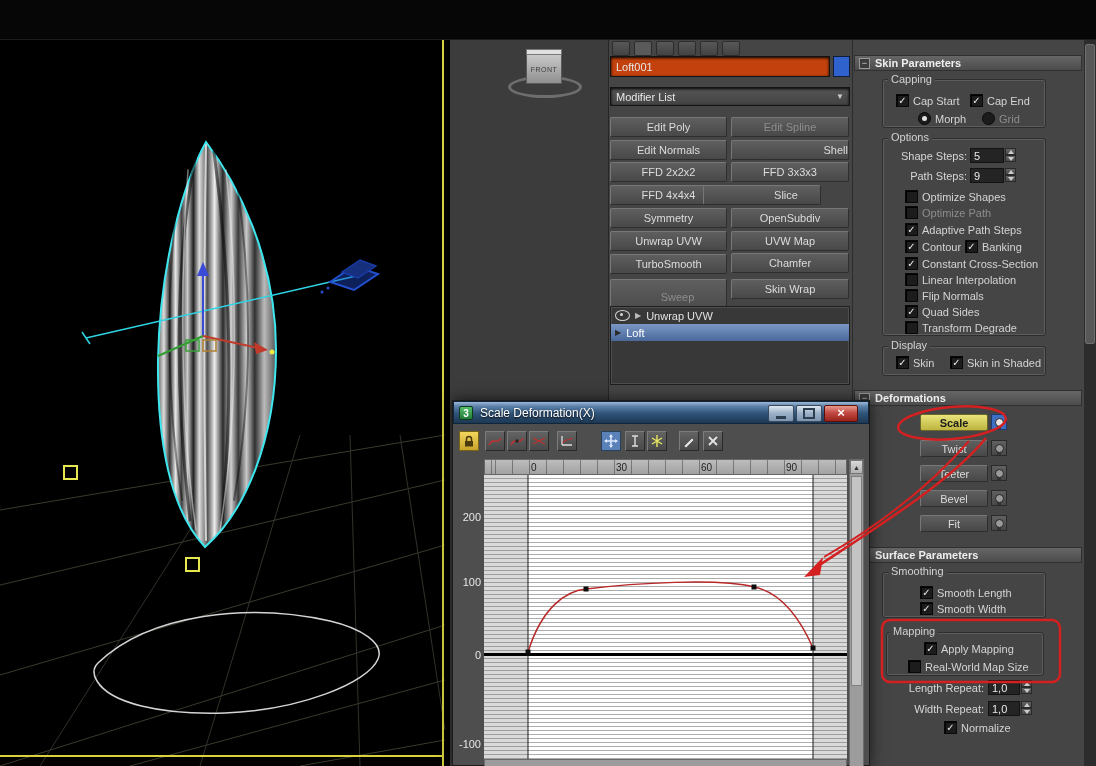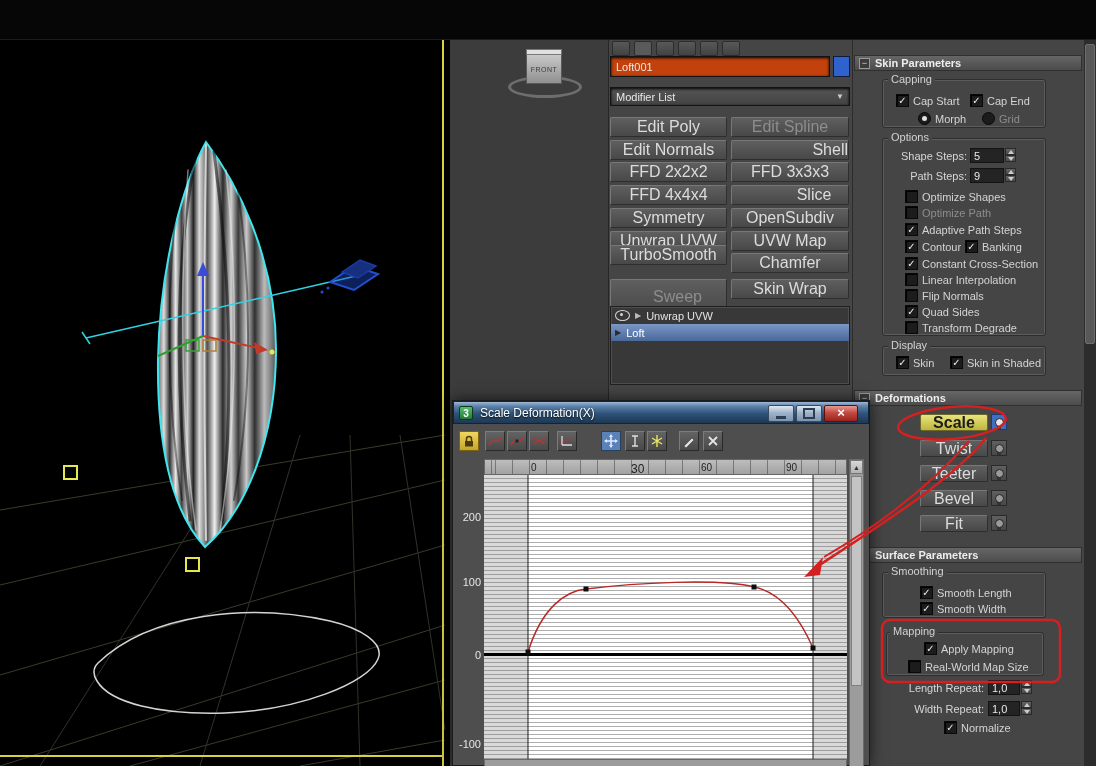--- a/index.html
+++ b/index.html
@@ -3,21 +3,21 @@
 <meta charset="utf-8">
 <style>
   html,body{margin:0;padding:0;background:#000;}
   #stage{position:relative;width:1096px;height:766px;overflow:hidden;background:#111;
          font-family:"Liberation Sans",sans-serif;-webkit-font-smoothing:antialiased;}
   .abs{position:absolute;box-sizing:border-box;}
   .txt{font-size:11px;color:#d6d6d6;}
 
   
   .mxbtn{background:linear-gradient(#5f5f5f,#484848);border:1px solid #2e2e2e;border-top-color:#777;
-         border-left-color:#777;border-radius:2px;color:#dcdcdc;font-size:16px;display:flex;
+         border-left-color:#777;border-radius:2px;color:#dcdcdc;font-size:11px;display:flex;
          align-items:center;justify-content:center;box-sizing:border-box;white-space:nowrap;}
   .mxbtn.dis{color:#8d8d8d;}
   .field{background:#c2410c;border:1px solid #141414;box-shadow:inset 0 1px 3px #000;color:#e8e8e8;
          font-size:11px;display:flex;align-items:center;padding:0 5px;box-sizing:border-box;}
   .roll{background:linear-gradient(#666,#4c4c4c);border:1px solid #303030;color:#eee;font-size:11px;
         font-weight:bold;display:flex;align-items:center;gap:5px;padding:0 4px;box-sizing:border-box;}
   .roll::before{content:"−";width:9px;height:9px;border:1px solid #999;background:#3c3c3c;font-size:9px;
         line-height:8px;text-align:center;font-weight:normal;color:#ddd;flex:0 0 auto;}
   .grp{border:1px solid #2e2e2e;box-shadow:inset 0 0 0 1px #5c5c5c;border-radius:3px;}
   .grplabel{position:absolute;background:#454545;padding:0 3px;font-size:11px;color:#d2d2d2;white-space:nowrap;}
@@ -211,36 +211,36 @@
     </div>
   <div class="abs mxbtn" style="left:610px;top:162px;width:117px;height:20px;">
       <span>FFD 2x2x2</span>
     </div>
   <div class="abs mxbtn" style="left:731px;top:162px;width:118px;height:20px;">
       <span>FFD 3x3x3</span>
     </div>
   <div class="abs mxbtn" style="left:610px;top:185px;width:117px;height:20px;">
       <span>FFD 4x4x4</span>
     </div>
-  <div class="abs mxbtn" style="left:731px;top:185px;width:118px;height:20px;padding-left:48px;">
+  <div class="abs mxbtn" style="left:703px;top:185px;width:118px;height:20px;padding-left:48px;">
       <span>Slice</span>
     </div>
   <div class="abs mxbtn" style="left:610px;top:208px;width:117px;height:20px;">
       <span>Symmetry</span>
     </div>
   <div class="abs mxbtn" style="left:731px;top:208px;width:118px;height:20px;">
       <span>OpenSubdiv</span>
     </div>
   <div class="abs mxbtn" style="left:610px;top:231px;width:117px;height:20px;">
       <span>Unwrap UVW</span>
     </div>
   <div class="abs mxbtn" style="left:731px;top:231px;width:118px;height:20px;">
       <span>UVW Map</span>
     </div>
-  <div class="abs mxbtn" style="left:610px;top:245px;width:117px;height:20px;">
+  <div class="abs mxbtn" style="left:610px;top:254px;width:117px;height:20px;">
       <span>TurboSmooth</span>
     </div>
   <div class="abs mxbtn" style="left:731px;top:253px;width:118px;height:20px;">
       <span>Chamfer</span>
     </div>
   <div class="abs mxbtn dis" style="left:610px;top:279px;width:117px;height:36px;padding-left:18px;">
       <span>Sweep</span>
     </div>
   <div class="abs mxbtn" style="left:731px;top:279px;width:118px;height:20px;">
       <span>Skin Wrap</span>
@@ -510,21 +510,21 @@
       <svg width="14" height="14">
           <path d="M3,3 L11,11 M11,3 L3,11" stroke="#e4e4e4" stroke-width="1.8"></path>
         </svg>
     </div>
 
     <div class="abs" style="left:31px;top:58px;width:363px;height:16px;background:linear-gradient(#bdbdbd,#a2a2a2);
                 border:1px solid #666;
                 background-image:repeating-linear-gradient(to right,rgba(70,70,70,.55) 0 1px,transparent 1px 17px),linear-gradient(#bdbdbd,#a2a2a2);
                 background-position:10px 0,0 0;">
       <span class="abs" style="left:46px;top:2px;font-size:10px;color:#222;">0</span>
-      <span class="abs" style="left:146px;top:2px;font-size:12px;color:#222;">30</span>
+      <span class="abs" style="left:131px;top:2px;font-size:10px;color:#222;">30</span>
       <span class="abs" style="left:216px;top:2px;font-size:10px;color:#222;">60</span>
       <span class="abs" style="left:301px;top:2px;font-size:10px;color:#222;">90</span>
     </div>
 
     <span class="abs txt" style="left:3px;top:92px;width:25px;text-align:right;color:#e6e6e6;margin-top:18px;">200</span>
     <span class="abs txt" style="left:3px;top:175px;width:25px;text-align:right;color:#e6e6e6;">100</span>
     <span class="abs txt" style="left:3px;top:248px;width:25px;text-align:right;color:#e6e6e6;">0</span>
     <span class="abs txt" style="left:3px;top:337px;width:25px;text-align:right;color:#e6e6e6;">-100</span>
 
     <div class="abs hatch-o" style="left:31px;top:74px;width:44px;height:292px;"></div>

